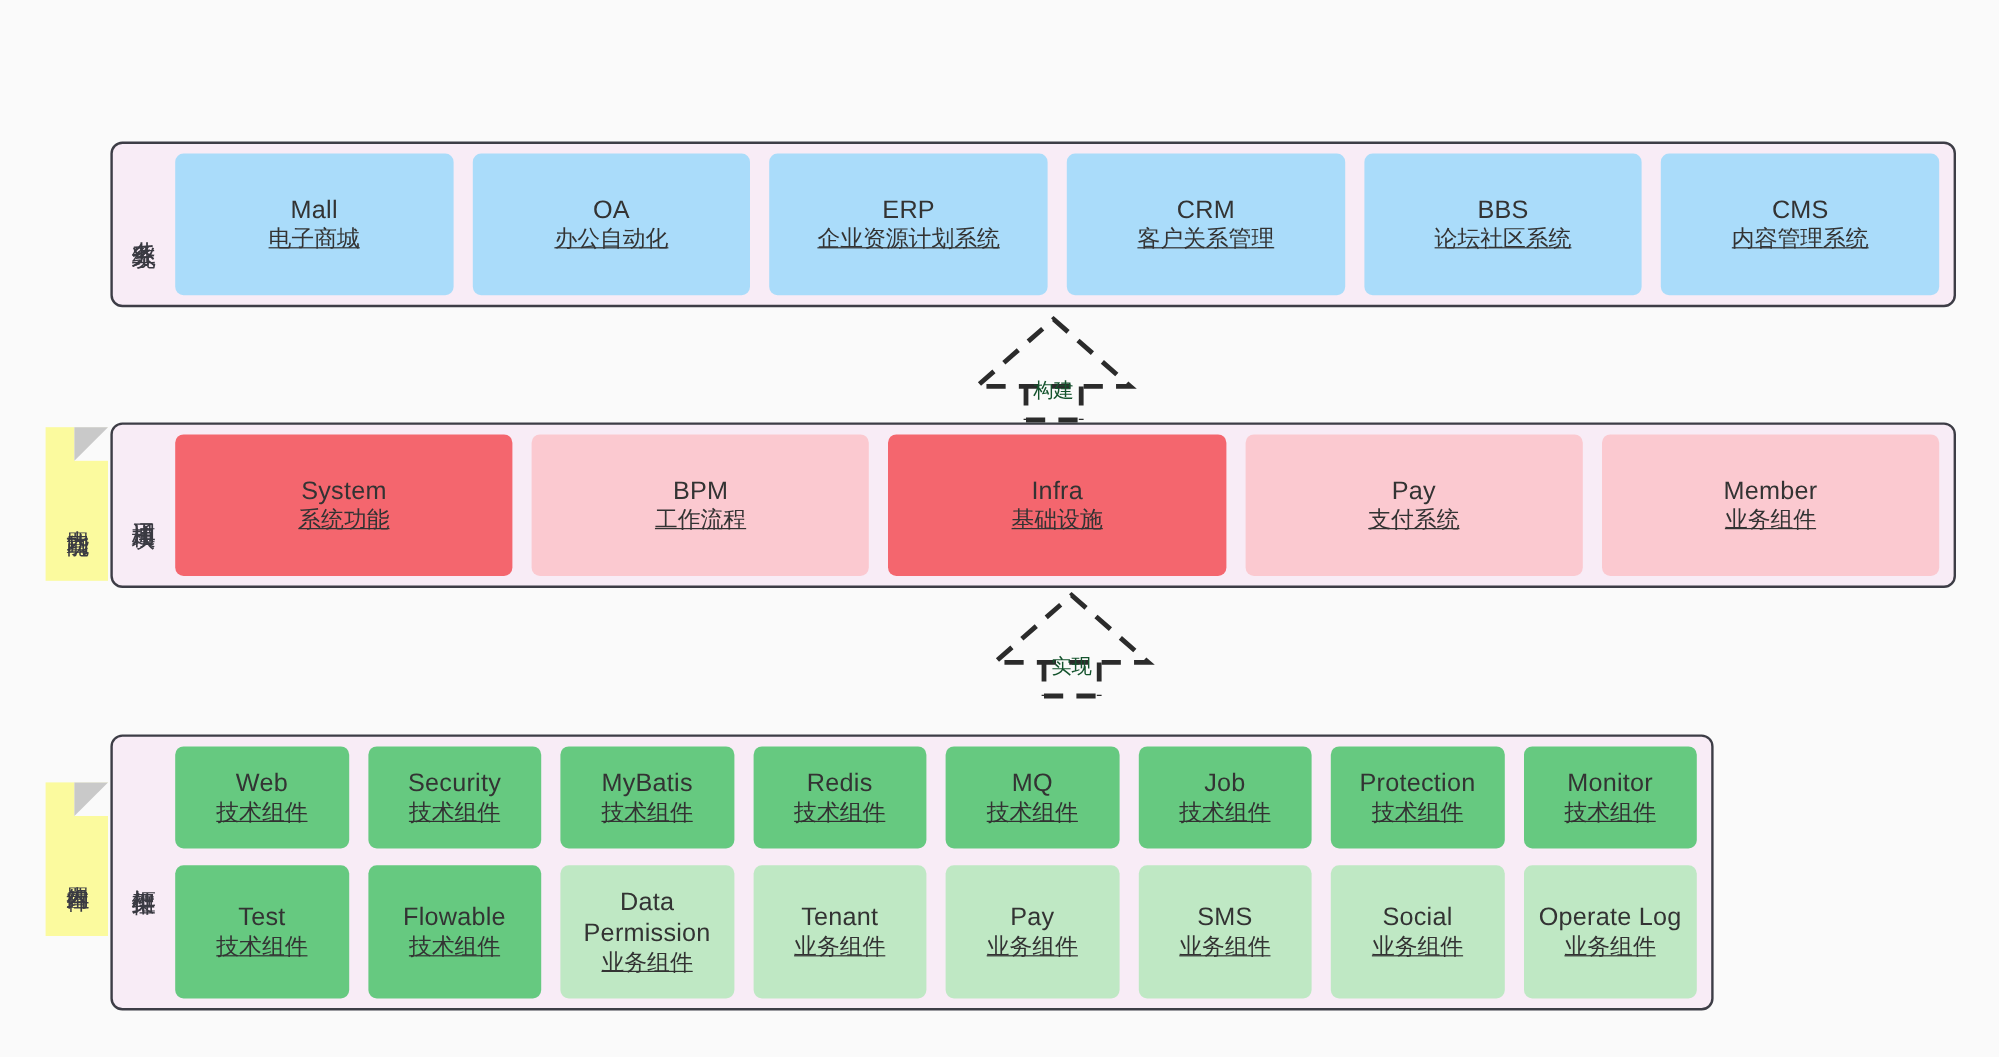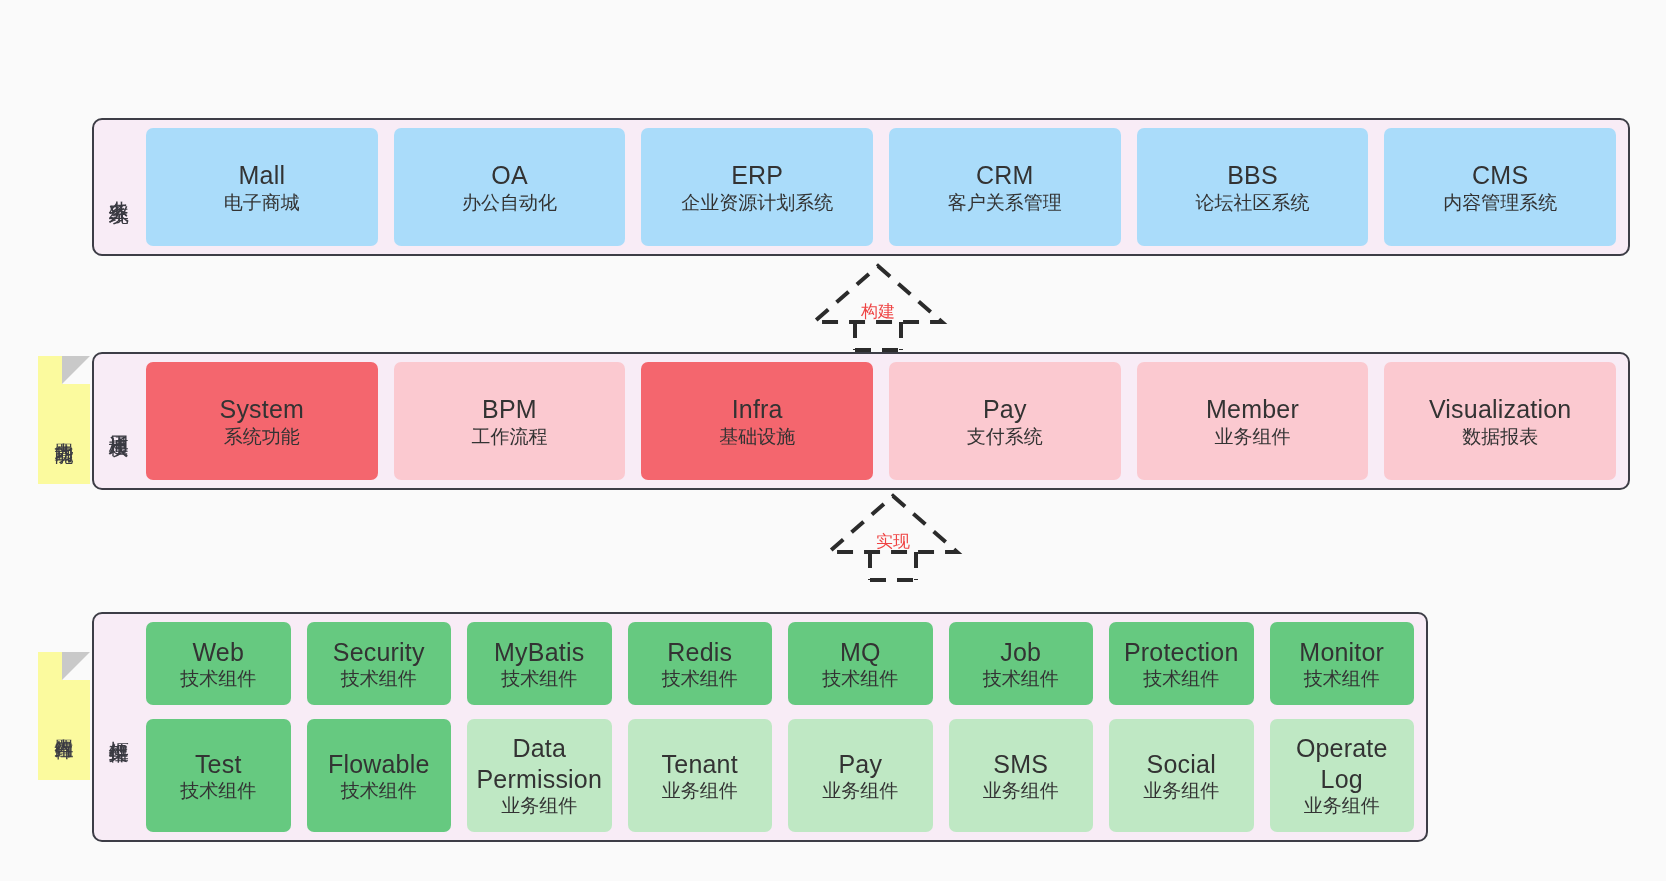--- a/index.html
+++ b/index.html
@@ -74,25 +74,26 @@
     align-items: center;
     justify-content: center;
     text-align: center;
     line-height: 1.22;
     color: #333;
     box-sizing: border-box;
     padding: 4px 6px;
     min-width: 0;
   }
   .card .en {
-    font-size: 25px;
+    font-size: 21px;
     letter-spacing: .2px;
   }
   .card .cn {
     font-size: 19px;
+    text-decoration: underline;
   }
 
   .c-blue        { background: #aadcfa; }
   .c-red         { background: #f4666e; }
   .c-pink        { background: #fbc9d0; }
   .c-green-dark  { background: #66c980; }
   .c-green-light { background: #bfe8c4; }
 
   
   .sticky {
@@ -127,23 +128,23 @@
   .arrow {
     position: absolute;
     width: 150px;
     height: 92px;
   }
   .arrow svg { display: block; overflow: visible; }
   .arrow .alabel {
     position: absolute;
     left: 50%;
     transform: translateX(-50%);
-    top: 38px;
+    top: 52px;
     font-size: 17px;
-    color: #ef4444;
+    color: #14532d;
     background: transparent;
     white-space: nowrap;
     user-select: none;
   }
 </style>
 </head>
 <body>
 
 <div class="canvas">
 
@@ -208,24 +209,20 @@
           <span class="cn">基础设施</span>
         </div>
         <div class="card c-pink">
           <span class="en">Pay</span>
           <span class="cn">支付系统</span>
         </div>
         <div class="card c-pink">
           <span class="en">Member</span>
           <span class="cn">业务组件</span>
         </div>
-        <div class="card c-pink">
-          <span class="en">Visualization</span>
-          <span class="cn">数据报表</span>
-        </div>
       </div>
     </div>
   </div>
 
   <div class="arrow" style="left:818px; top:492px;">
     <svg width="150" height="92" viewBox="0 0 150 92" fill="none">
       <polygon points="75,4 139,60 11,60" fill="#fafafa" stroke="#2b2b2b" stroke-width="4" stroke-dasharray="16 11" stroke-linejoin="miter"></polygon>
       <path d="M52 60 L52 88 M98 60 L98 88 M52 88 L98 88" stroke="#2b2b2b" stroke-width="4" stroke-dasharray="16 11" fill="none"></path>
     </svg>
     <span class="alabel">实现</span>

